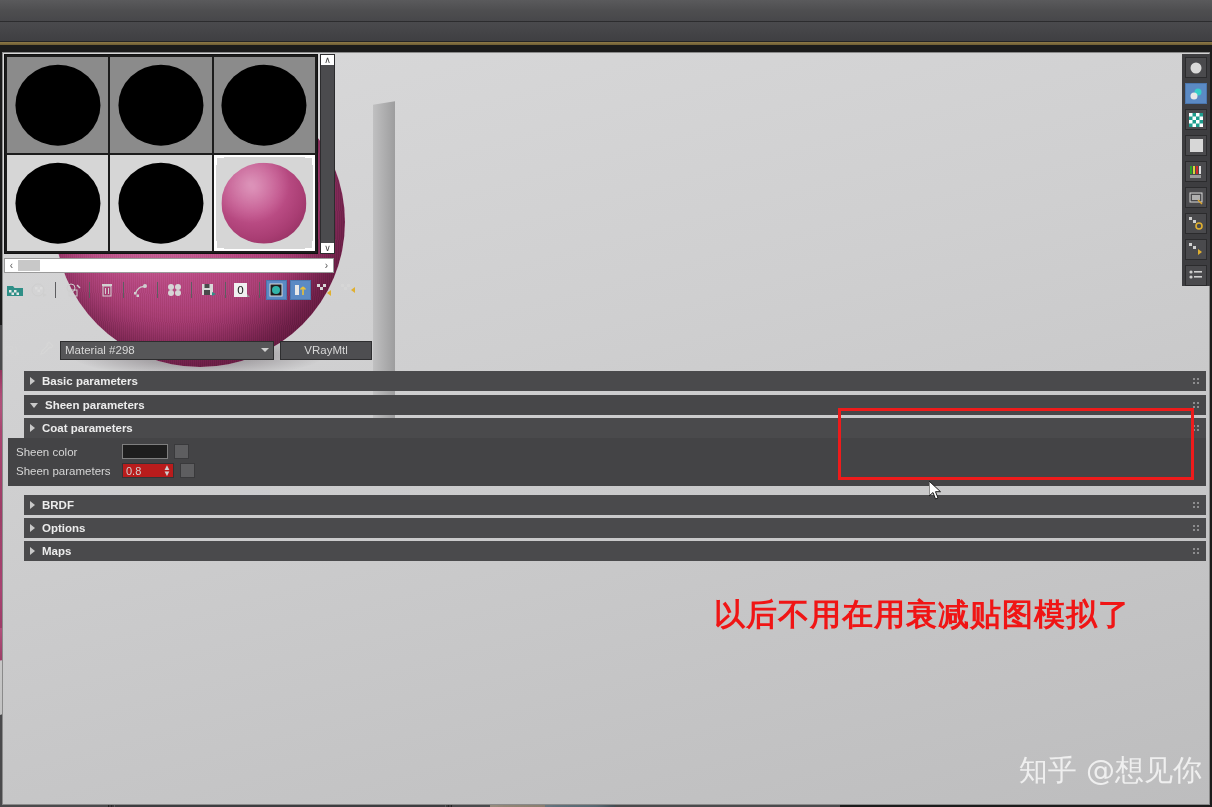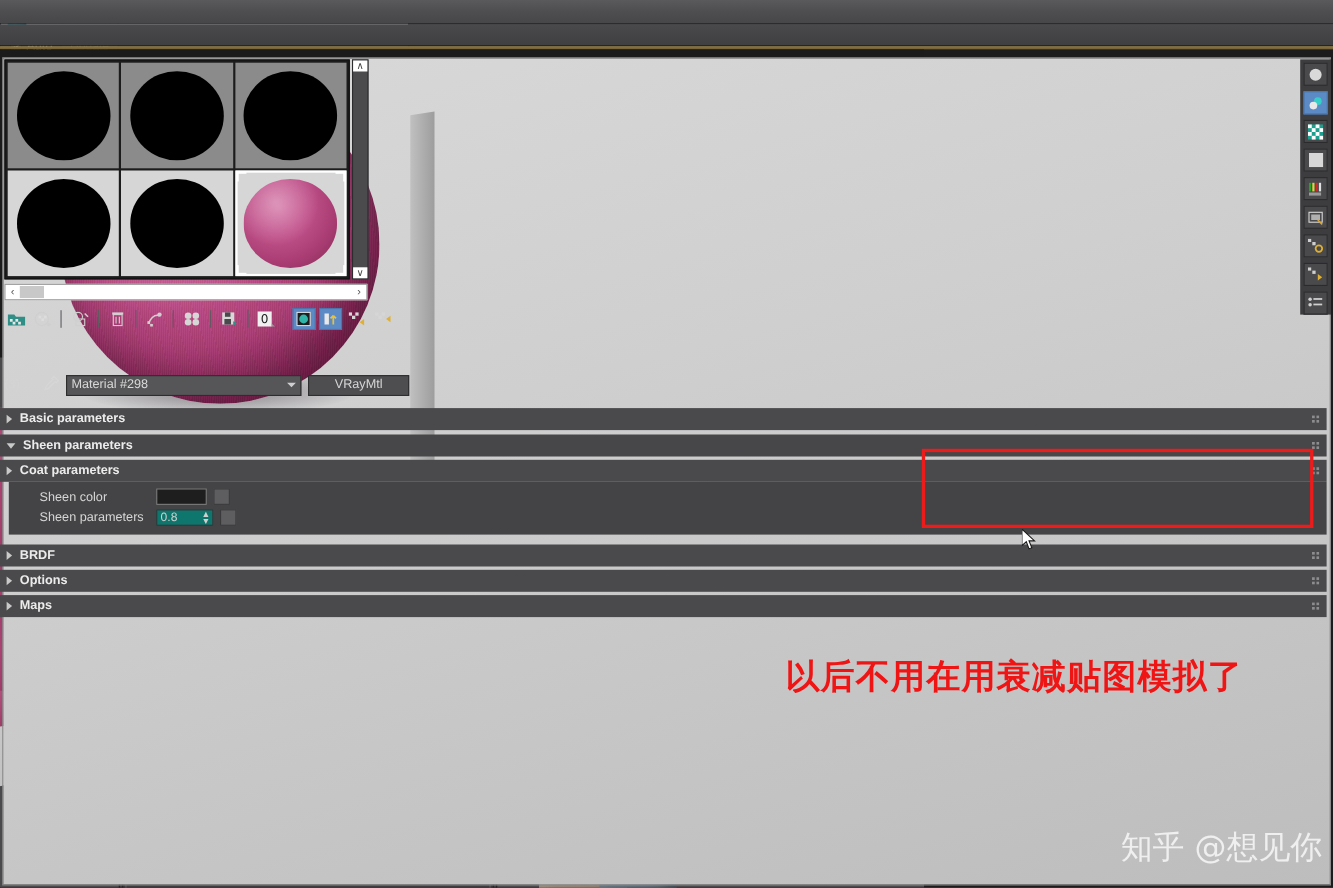--- a/index.html
+++ b/index.html
@@ -267,34 +267,34 @@
   .tb.act { background:#5b8ac4; border:1px solid #4b76ad; }
   .tb-sep { width:1px; height:16px; background:#5d5d60; margin:0 3px; }
 
   .me-namerow { position:absolute; left:4px; top:340px; width:368px; height:20px;
     display:flex; align-items:center; gap:6px; color:#d4d4d4; font-size:11.5px; }
   .me-namerow .combo { flex:1; height:19px; }
   .me-mtlbtn { width:92px; height:19px; background:#4e4e51; border:1px solid #2e2e30;
     color:#d6d6d6; font-size:11.5px; display:flex; align-items:center;
     justify-content:center; }
 
-  .rollout { margin:3px 6px 0 0; background:#4a4a4c; height:20px;
+  .rollout { margin:3px 6px 0 24px; background:#4a4a4c; height:20px;
     display:flex; align-items:center; gap:7px; padding:0 6px;
     color:#ececec; font-size:11.5px; font-weight:bold; position:relative; }
   .rollout .grip { position:absolute; right:6px; top:6px; width:8px; height:8px;
     background:
       radial-gradient(circle, #8d8d8f 40%, transparent 41%) 0 0/4px 4px repeat; }
   .rollout.open { background:#474749; }
   .sheen-body { margin:0 6px 0 8px; background:#444446; padding:4px 0 6px 0; }
   .sheen-row { display:flex; align-items:center; gap:6px; color:#d6d6d6;
-    font-size:11.5px; padding:2px 0 2px 28px; }
+    font-size:11.5px; padding:2px 0 2px 8px; }
   .sheen-row .lbl { width:100px; }
   .swatch-black { width:46px; height:15px; background:#1e1e1e; border:1px solid #7f7f7f; }
   .map-sq { width:15px; height:15px; background:#5e5e60; border:1px solid #3a3a3c; }
-  .spin { width:52px; height:15px; background:#0f766e; border:1px solid #343436;
+  .spin { width:52px; height:15px; background:#b91c1c; border:1px solid #343436;
     color:#cfcfcf; font-size:11px; display:flex; align-items:center;
     padding-left:3px; position:relative; }
   .spin .ud { position:absolute; right:2px; top:1px; color:#cfcfcf; font-size:8px;
     line-height:6px; text-align:center; }
 
   .red-box { position:absolute; left:838px; top:408px; width:356px; height:72px;
     border:3px solid #ee1b1b; pointer-events:none; }
 
   .anno { position:absolute; color:#f01515; font-size:31px; font-weight:bold;
     font-family:"DejaVu Sans", sans-serif; letter-spacing:1px; white-space:nowrap; }

